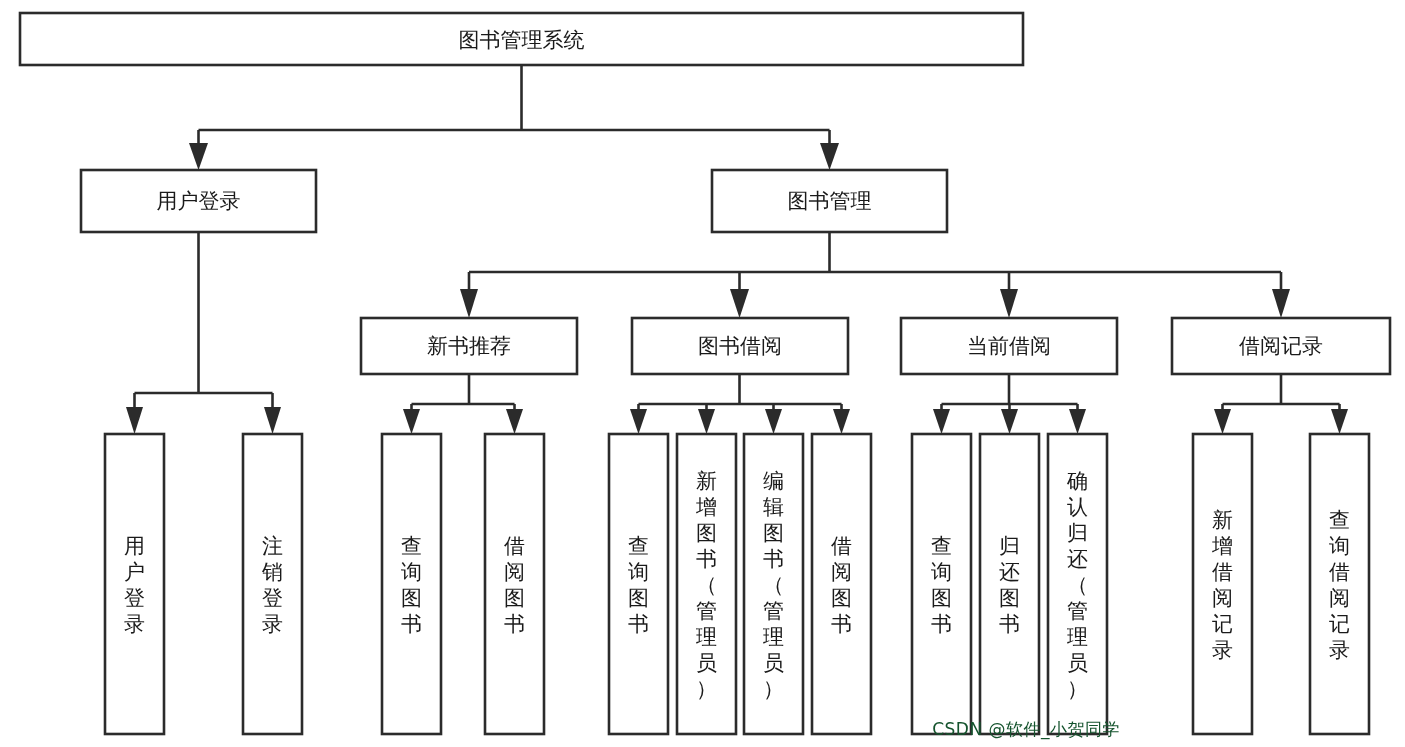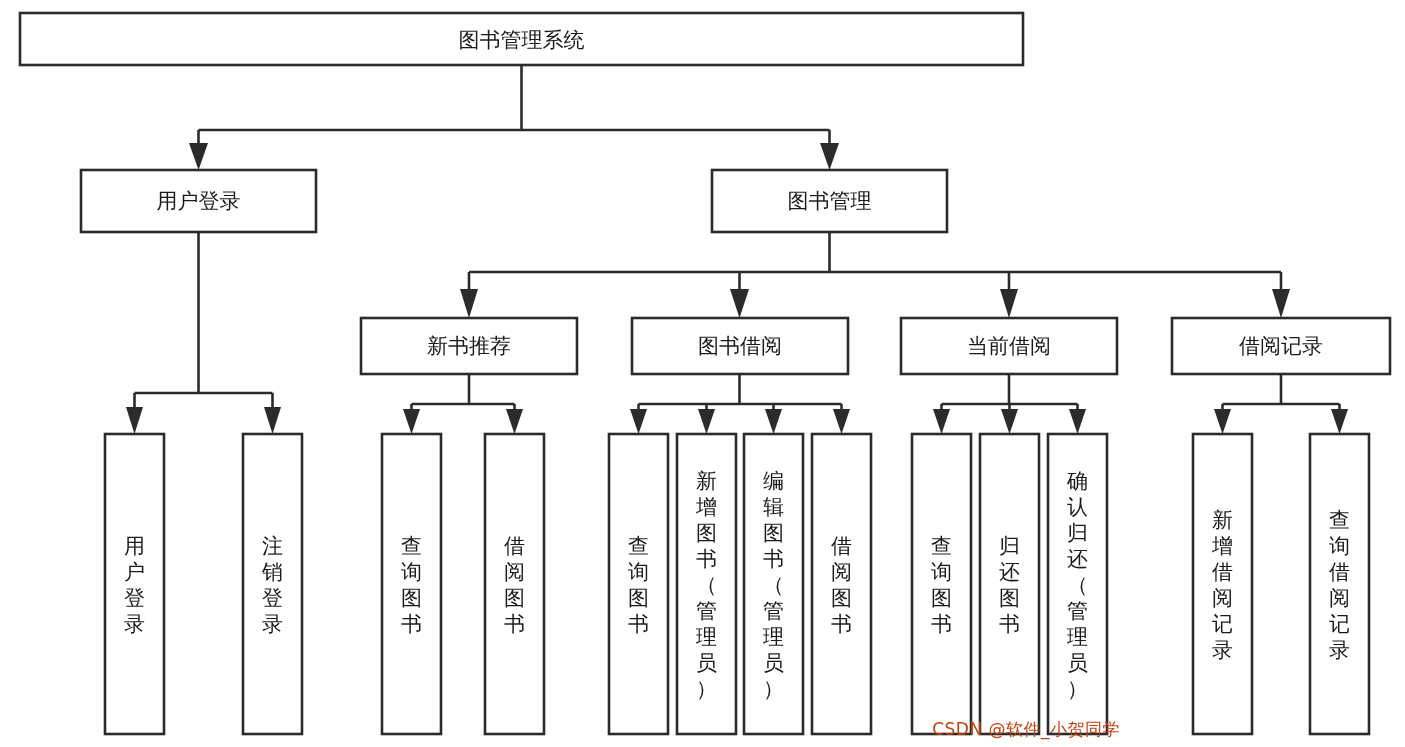--- a/index.html
+++ b/index.html
@@ -55,21 +55,21 @@
     font-size: 21px;
     fill: #1a1a1a;
     text-anchor: middle;
   }
   .watermark {
     position: absolute;
     right: 10px;
     bottom: 6px;
     font-family: "DejaVu Sans", "Liberation Sans", sans-serif;
     font-size: 17px;
-    color: #c2410c;
+    color: #14532d;
     white-space: nowrap;
     letter-spacing: 0.5px;
     user-select: none;
   }
 </style>
 </head>
 <body>
 
 <div id="diagram-root">
 

